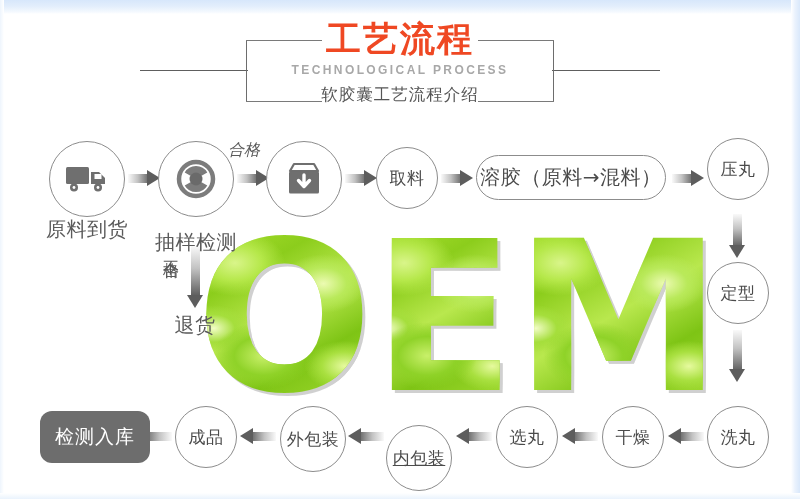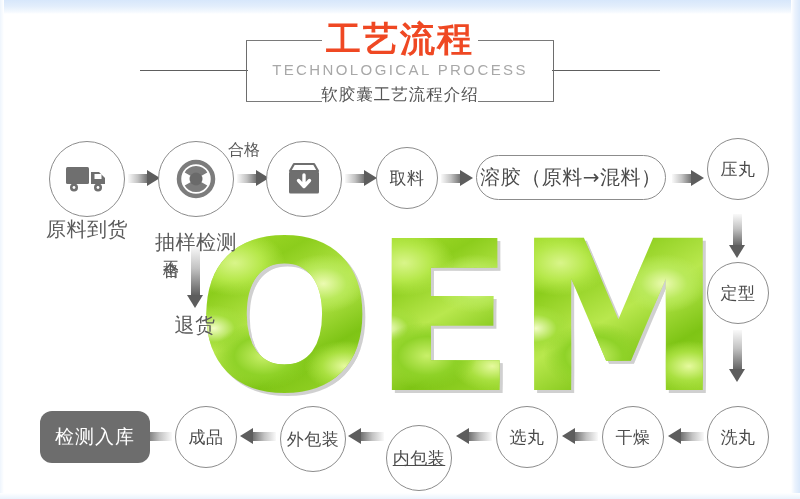--- a/index.html
+++ b/index.html
@@ -36,22 +36,22 @@
   .hdr-center{
     position:absolute;left:50%;top:0;transform:translateX(-50%);
     width:316px;text-align:center;
   }
   .hdr-cn{
     font-family:"DejaVu Sans","Liberation Sans",sans-serif;
     font-size:35px;font-weight:bold;color:#ef4823;
     letter-spacing:2px;line-height:42px;white-space:nowrap;
   }
   .hdr-en{
-    font-size:15px;color:#a8a8a8;letter-spacing:2.4px;
-    line-height:20px;white-space:nowrap;font-weight:400;
+    font-size:12px;color:#a8a8a8;letter-spacing:2.4px;
+    line-height:20px;white-space:nowrap;font-weight:700;
   }
   .hdr-sub{
     font-family:"DejaVu Sans","Liberation Sans",sans-serif;
     font-size:16.5px;color:#555555;letter-spacing:1px;
     line-height:26px;white-space:nowrap;margin-top:2px;
   }
   
   .brk{position:absolute;top:22px;width:76px;height:62px;}
   .brk .v{position:absolute;top:0;width:1px;height:62px;background:#6d6d6d;}
   .brk .h{position:absolute;height:1px;background:#7a7a7a;}
@@ -213,21 +213,21 @@
     <svg class="ico" width="44" height="44" viewBox="0 0 44 44">
       <circle cx="22" cy="22" r="17" fill="none" stroke="#7c7c7c" stroke-width="4.5"></circle>
       <path d="M22 9 a13 13 0 0 1 11.3 6.5 l-6.2 3.6 a6 6 0 0 0 -10.2 0 l-6.2 -3.6 A13 13 0 0 1 22 9 z" fill="#7c7c7c"></path>
       <path d="M10.7 28.5 l6.2 -3.6 a6 6 0 0 0 5.1 3 v7.2 a13 13 0 0 1 -11.3 -6.6 z" fill="#7c7c7c"></path>
       <path d="M33.3 28.5 a13 13 0 0 1 -11.3 6.6 v-7.2 a6 6 0 0 0 5.1 -3 z" fill="#7c7c7c"></path>
       <circle cx="22" cy="22" r="6.5" fill="#6a6a6a"></circle>
     </svg>
   </div>
   <div class="caption" style="left:138px;top:216px;width:116px;margin-top:13px;">抽样检测</div>
 
-  <div class="edgelabel" style="left:228px;top:140px;">合格</div>
+  <div class="edgelabel" style="left:228px;top:140px;font-style:italic;">合格</div>
   <div class="arrow ar-r" style="left:237px;top:170px;width:32px;height:17px;">
     <div class="tail" style="width:22px;"></div>
       <div class="head"></div>
   </div>
 
   <div class="node circle icon-c" style="left:266px;top:141px;width:76px;height:76px;">
     <svg class="ico" width="40" height="36" viewBox="0 0 40 36">
       <path d="M6 10 L10 3 h20 l4 7 z" fill="none" stroke="#6f6f6f" stroke-width="2.2" stroke-linejoin="round"></path>
       <rect x="5" y="10.5" width="30" height="22" rx="1.5" fill="#6f6f6f"></rect>
       <path d="M20 14 v10 M14.5 19.5 L20 25.5 L25.5 19.5" fill="none" stroke="#ffffff" stroke-width="3.4" stroke-linecap="round" stroke-linejoin="round"></path>

